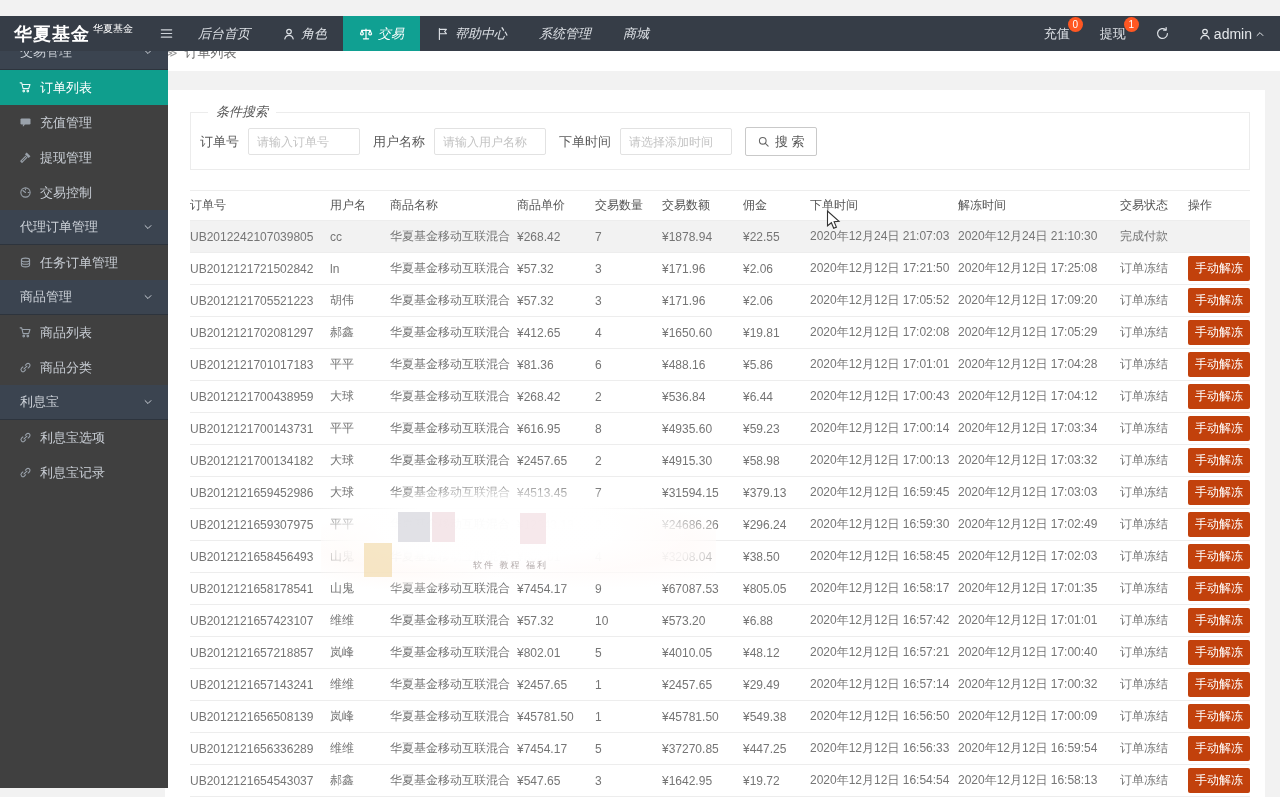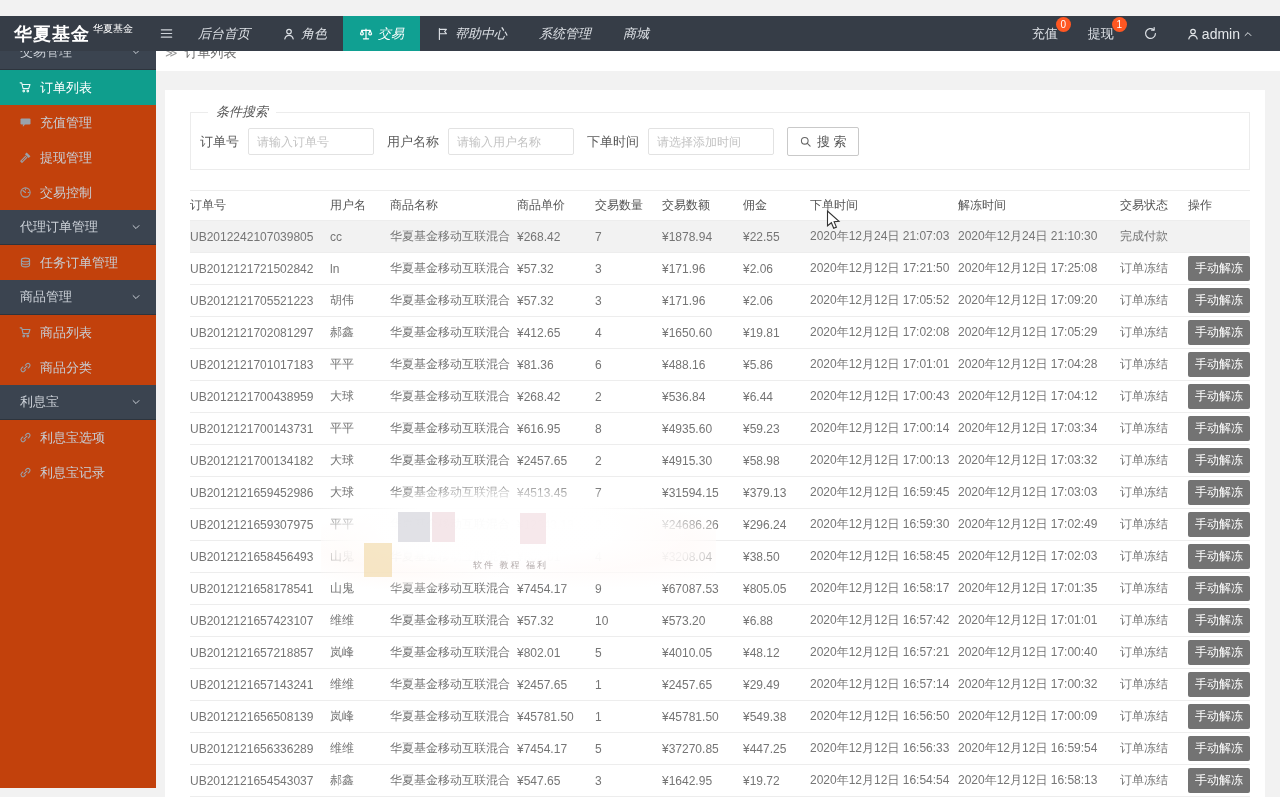--- a/index.html
+++ b/index.html
@@ -12,36 +12,36 @@
   .logo { width:150px; display:flex; align-items:center; padding-left:14px;
     color:#fff; cursor:pointer; }
   .logo-main { font-size:18px; font-weight:bold; letter-spacing:1px; }
   .logo-sup { font-size:10px; margin-left:3px; transform:translateY(-5px); display:inline-block; }
   .nav-burger { width:32px; display:flex; align-items:center; justify-content:center;
     color:#cfd4da; cursor:pointer; }
   .nav-items { display:flex; align-items:stretch; }
   .nav-item { display:flex; align-items:center; gap:5px; padding:0 16px;
     color:#dde1e6; font-size:13px; cursor:pointer;font-style:italic; }
   .nav-item.active { background:#10a092; color:#fff; }
-  .nav-right { margin-left:auto; display:flex; align-items:stretch; padding-right:12px; }
+  .nav-right { margin-left:auto; display:flex; align-items:stretch; padding-right:0; }
   .nav-shortcut { position:relative; display:flex; align-items:center; padding:0 15px;
     color:#dde1e6; font-size:13px; cursor:pointer; }
   .nav-badge { position:absolute; top:1px; right:2px; min-width:15px; height:15px;
     background:#ff5722; border-radius:8px; color:#fff; font-size:10px;
     line-height:15px; text-align:center; padding:0 3px; }
   .nav-refresh { display:flex; align-items:center; padding:0 14px; color:#dde1e6; cursor:pointer; }
   .nav-user { display:flex; align-items:center; gap:2px; padding:0 14px;
     color:#e4e7ea; font-size:14px; cursor:pointer; }
 
   .icon { display:inline-flex; line-height:0; }
   .icon svg { display:block; }
 
   
-  .sidebar { position:absolute; left:0; top:35px; width:156px; bottom:9px;
-    background:#c2410c; z-index:20; }
+  .sidebar { position:absolute; left:0; top:35px; width:168px; bottom:9px;
+    background:#404040; z-index:20; }
   .side-group { height:35px; display:flex; align-items:center; justify-content:space-between;
     padding:0 14px 0 20px; background:#3b4450; border-bottom:1px solid #2d343d;
     color:#ccd1d8; font-size:13px; cursor:pointer; }
   .side-item { height:35px; display:flex; align-items:center; gap:8px; padding-left:19px;
     color:#c8cdd4; font-size:13px; cursor:pointer; }
   .side-item .icon { color:#9aa2ab; }
   .side-item.active { background:#0f9e8d; color:#fff; }
   .side-item.active .icon { color:#eafaf7; }
 
   
@@ -51,38 +51,38 @@
   .bc-chev { color:#9a9a9a; margin-right:7px; font-size:12px; }
 
   
   .panel { position:absolute; left:165px; top:90px; width:1100px; height:707px;
     background:#fff; overflow:hidden; z-index:5; }
 
   fieldset.search-field { margin:13px 15px 0 25px; border:1px solid #ececec; }
   fieldset.search-field legend { margin-left:17px; padding:0 8px; font-size:13px; color:#565656;font-style:italic; }
   .search-row { display:flex; align-items:center; padding:6px 10px 13px 9px; }
   .search-row label { font-size:13px; color:#5a5a5a; margin:0 9px 0 0; white-space:nowrap; }
-  .search-input { width:126px; height:27px; border:1px solid #e2e2e2; border-radius:2px;
+  .search-input { width:112px; height:27px; border:1px solid #e2e2e2; border-radius:2px;
     padding:0 8px; font-size:12px; color:#555; margin-right:13px; outline:none; }
   .search-input::placeholder { color:#c3c3c3; }
   .search-btn { height:29px; display:flex; align-items:center; gap:5px; padding:0 11px;
     background:#fff; border:1px solid #c9c9c9; border-radius:2px; font-size:13px;
     color:#555; cursor:pointer; }
   .search-btn .icon { color:#666; }
 
   
   table.orders { border-collapse:collapse; table-layout:fixed; width:1060px;
     margin:20px 15px 0 25px; font-size:12px; }
   .orders thead th { height:30px; font-weight:normal; color:#555; text-align:left;
     border-top:1px solid #ededed; border-bottom:1px solid #ededed; padding:0 4px 0 0;
     white-space:nowrap; }
   .orders tbody td { height:32px; color:#757575; border-bottom:1px solid #ededed;
     padding:0 4px 0 0; white-space:nowrap; overflow:hidden; }
   .orders tbody tr.hovered td { background:#f2f2f2; }
-  .unfreeze-btn { background:#737373; color:#fff; border:none; border-radius:2px;
+  .unfreeze-btn { background:#c2410c; color:#fff; border:none; border-radius:2px;
     font-size:12px; padding:4px 7px; cursor:pointer; font-family:inherit; }
 
   
   .watermark { position:absolute; left:321px; top:486px; width:395px; height:105px;
     z-index:8; pointer-events:none;
     background:
       radial-gradient(ellipse 200px 50px at 45% 42%, rgba(255,255,255,.97) 58%, rgba(255,255,255,0) 100%),
       radial-gradient(ellipse 160px 42px at 72% 58%, rgba(255,251,250,.92) 52%, rgba(255,255,255,0) 100%),
       radial-gradient(ellipse 120px 40px at 22% 62%, rgba(255,250,248,.9) 50%, rgba(255,255,255,0) 100%); }
   .wm-rect { position:absolute; }

